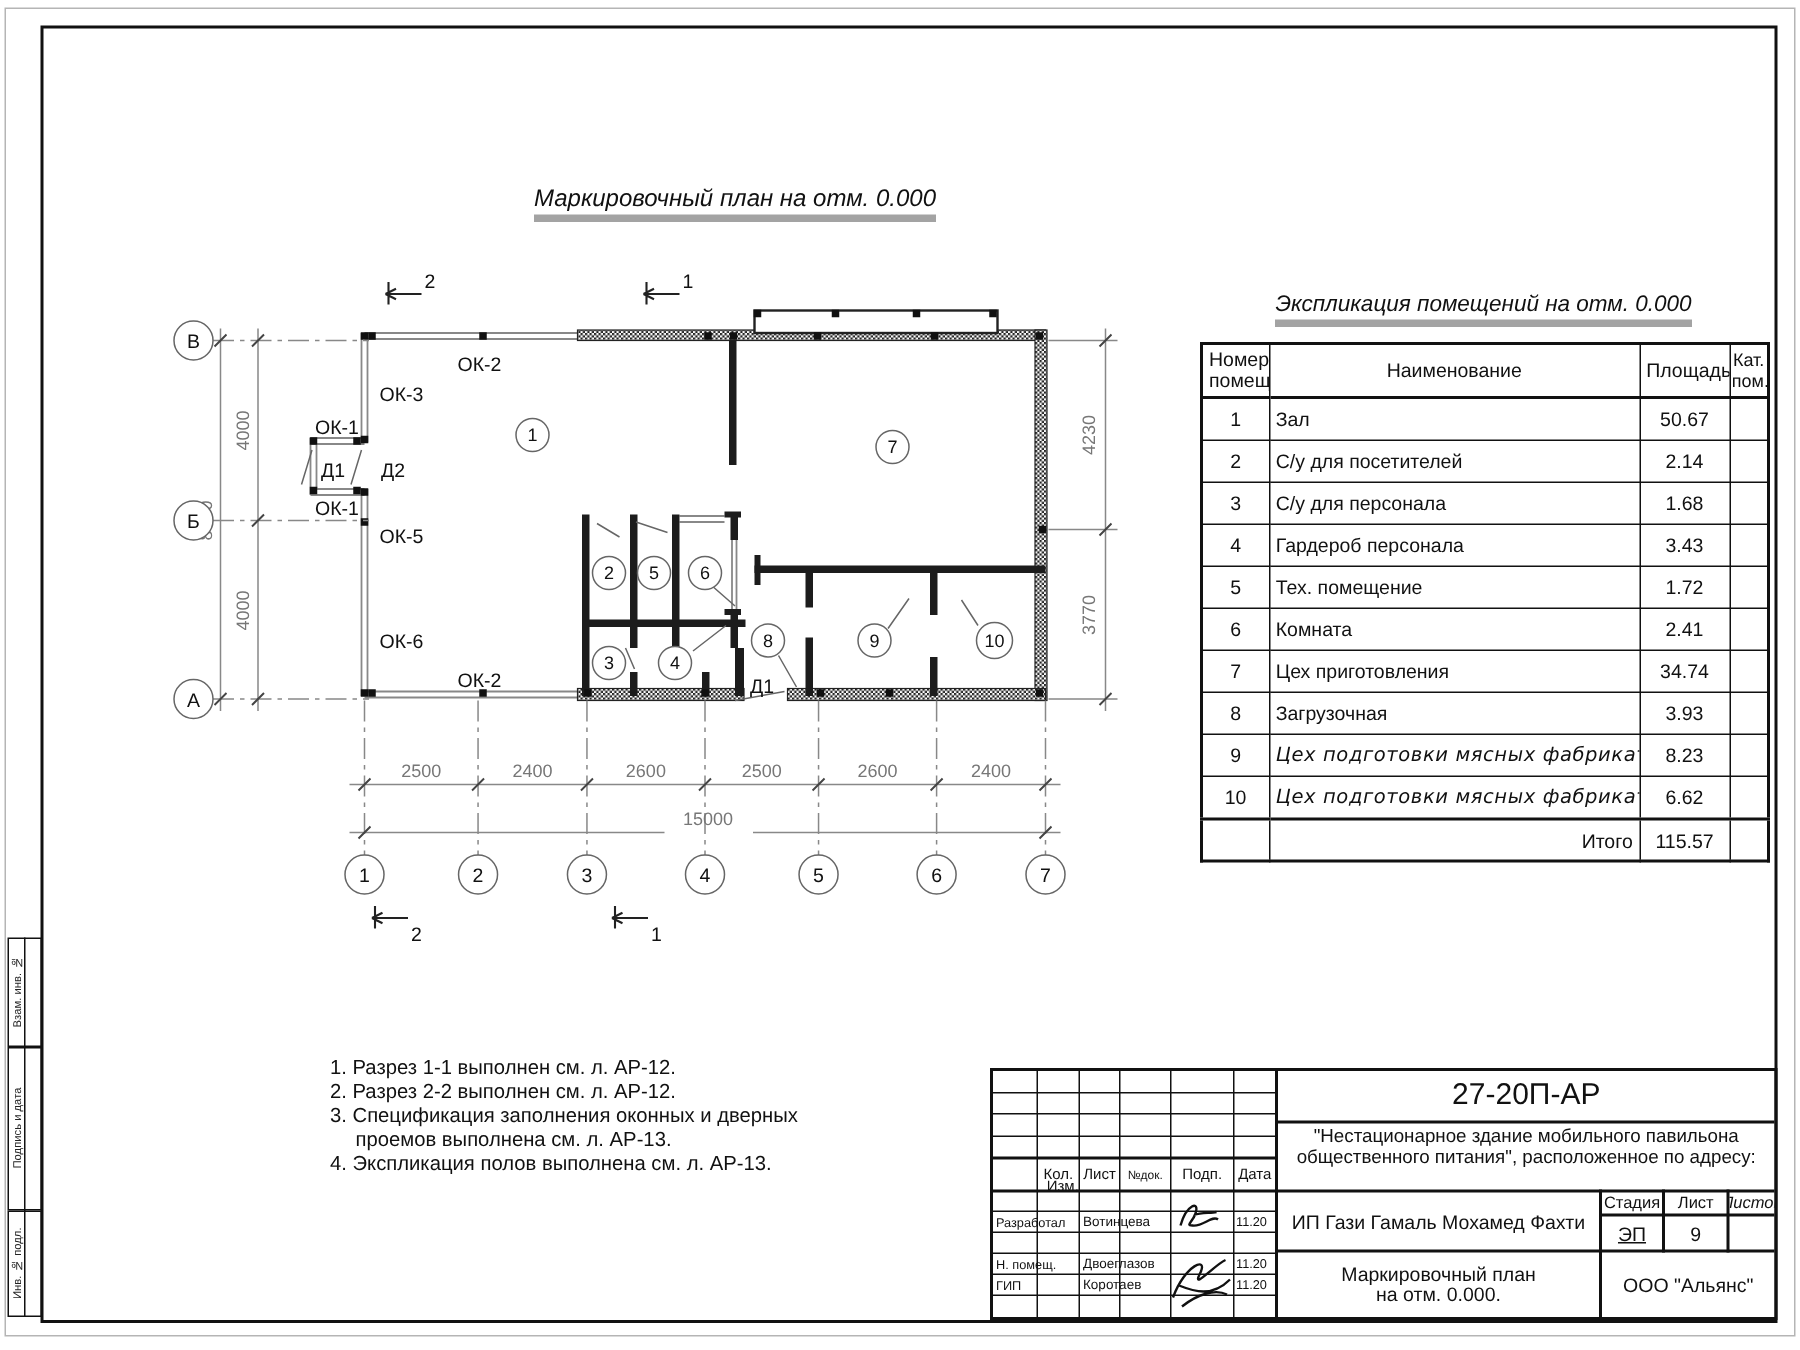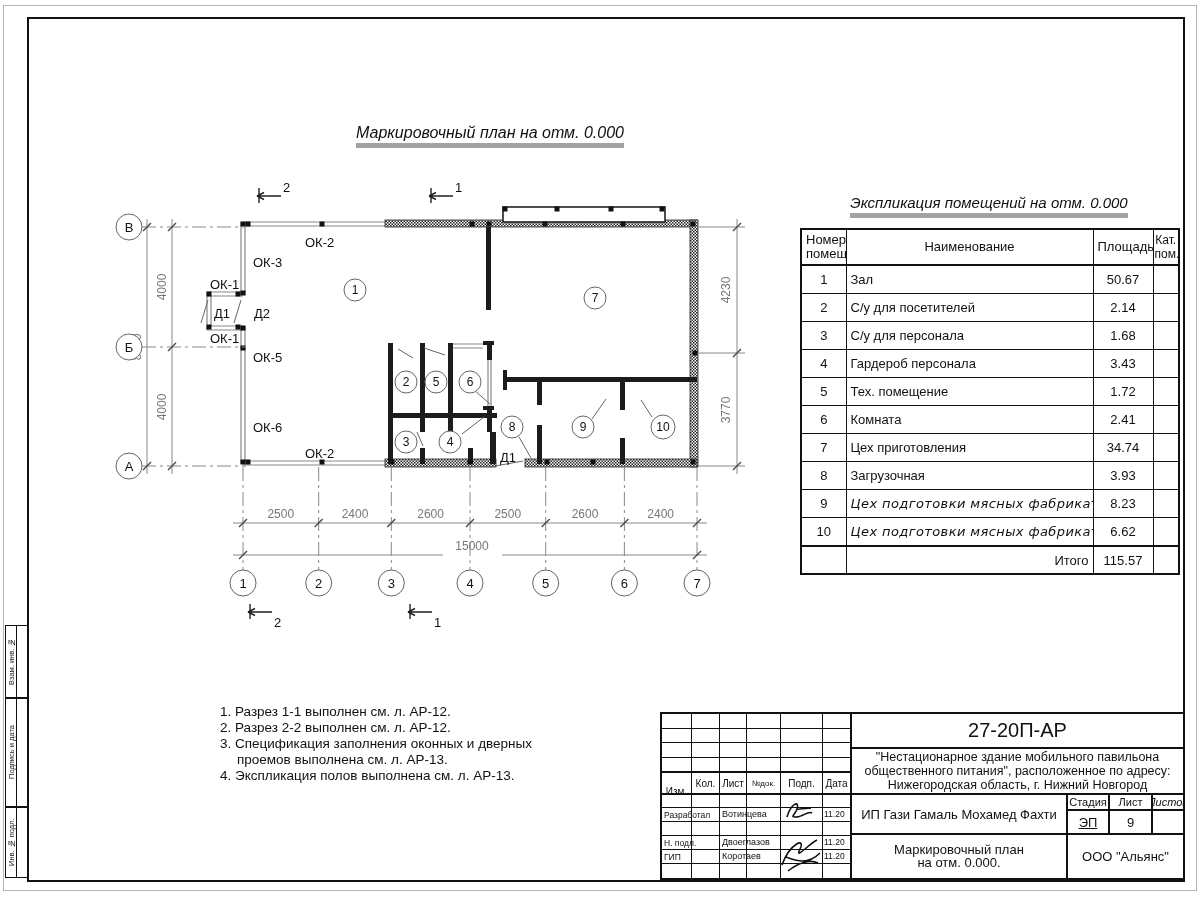--- a/index.html
+++ b/index.html
@@ -380,48 +380,47 @@
     <div class="hl" style="left:0;top:149px;width:188px;height:1px;"></div>
 
     <div class="hl" style="left:190px;top:33px;width:331px;height:2px;"></div>
     <div class="hl" style="left:190px;top:79px;width:331px;height:2px;"></div>
     <div class="hl" style="left:190px;top:119px;width:331px;height:2px;"></div>
     <div class="vl" style="left:404px;top:79px;width:2px;height:85px;"></div>
     <div class="vl" style="left:446px;top:79px;width:2px;height:42px;"></div>
     <div class="vl" style="left:489px;top:79px;width:2px;height:42px;"></div>
     <div class="hl" style="left:406px;top:95px;width:115px;height:2px;"></div>
 
-    <div class="txt cc" style="left:0;top:59px;width:29px;height:36px;font-size:10px;">Изм.</div>
+    <div class="txt cc" style="left:0;top:59px;width:29px;height:36px;font-size:10px;padding-left:32px;">Изм.</div>
     <div class="txt cc" style="left:30px;top:59px;width:27px;height:20px;font-size:10px;">Кол.</div>
     <div class="txt cc" style="left:58px;top:59px;width:26px;height:20px;font-size:10px;">Лист</div>
     <div class="txt cc" style="left:85px;top:59px;width:33px;height:20px;font-size:8px;">№док.</div>
     <div class="txt cc" style="left:119px;top:59px;width:41px;height:20px;font-size:10px;">Подп.</div>
     <div class="txt cc" style="left:161px;top:59px;width:27px;height:20px;font-size:10px;">Дата</div>
 
     <div class="txt" style="left:2px;top:96px;width:55px;font-size:8.5px;">Разработал</div>
     <div class="txt" style="left:60px;top:95px;width:57px;font-size:9px;">Вотинцева</div>
     <div class="txt" style="left:162px;top:95px;width:26px;font-size:8.5px;">11.20</div>
-    <div class="txt" style="left:2px;top:124px;width:55px;font-size:8.5px;">Н. подл.</div>
+    <div class="txt" style="left:2px;top:124px;width:55px;font-size:8.5px;">Н. помещ.</div>
     <div class="txt" style="left:60px;top:123px;width:57px;font-size:9px;">Двоеглазов</div>
     <div class="txt" style="left:162px;top:123px;width:26px;font-size:8.5px;">11.20</div>
     <div class="txt" style="left:2px;top:138px;width:55px;font-size:8.5px;">ГИП</div>
     <div class="txt" style="left:60px;top:137px;width:57px;font-size:9px;">Коротаев</div>
     <div class="txt" style="left:162px;top:137px;width:26px;font-size:8.5px;">11.20</div>
 
     <svg class="abs" style="left:119px;top:83px;" width="41" height="26">
       <path d="M6 20 C10 6, 19 3, 16 12 C14 18, 9 20, 14 20 C21 21, 27 13, 31 16 M15 13 C20 11, 26 12, 30 11" fill="none" stroke="#111" stroke-width="1.6"></path>
     </svg>
     <svg class="abs" style="left:112px;top:119px;" width="52" height="42">
       <path d="M8 32 C16 10, 32 4, 26 16 C20 28, 36 10, 43 7 M12 24 C22 28, 34 32, 46 20 M14 38 C24 30, 36 26, 44 30" fill="none" stroke="#111" stroke-width="1.6"></path>
     </svg>
 
     <div class="txt cc" style="left:190px;top:2px;width:331px;height:29px;font-size:20px;">27-20П-АР</div>
     <div class="txt cc" style="left:192px;top:36px;width:327px;height:14px;font-size:12.5px;">"Нестационарное здание мобильного павильона</div>
     <div class="txt cc" style="left:192px;top:50px;width:327px;height:14px;font-size:12.5px;">общественного питания", расположенное по адресу:</div>
-    <div class="txt cc" style="left:192px;top:64px;width:327px;height:14px;font-size:12.5px;">Нижегородская область, г. Нижний Новгород</div>
 
     <div class="txt cc" style="left:192px;top:81px;width:210px;height:38px;font-size:13px;">ИП Гази Гамаль Мохамед Фахти</div>
 
     <div class="txt cc" style="left:406px;top:80px;width:40px;height:15px;font-size:11px;">Стадия</div>
     <div class="txt cc" style="left:448px;top:80px;width:41px;height:15px;font-size:11px;">Лист</div>
     <div class="txt cc" style="left:491px;top:80px;width:30px;height:15px;font-size:11px;font-style:italic;">Листов</div>
     <div class="txt cc" style="left:406px;top:97px;width:40px;height:22px;font-size:13px;text-decoration:underline;">ЭП</div>
     <div class="txt cc" style="left:448px;top:97px;width:41px;height:22px;font-size:13px;">9</div>
     <div class="txt cc" style="left:491px;top:97px;width:30px;height:22px;font-size:13px;"></div>
 

